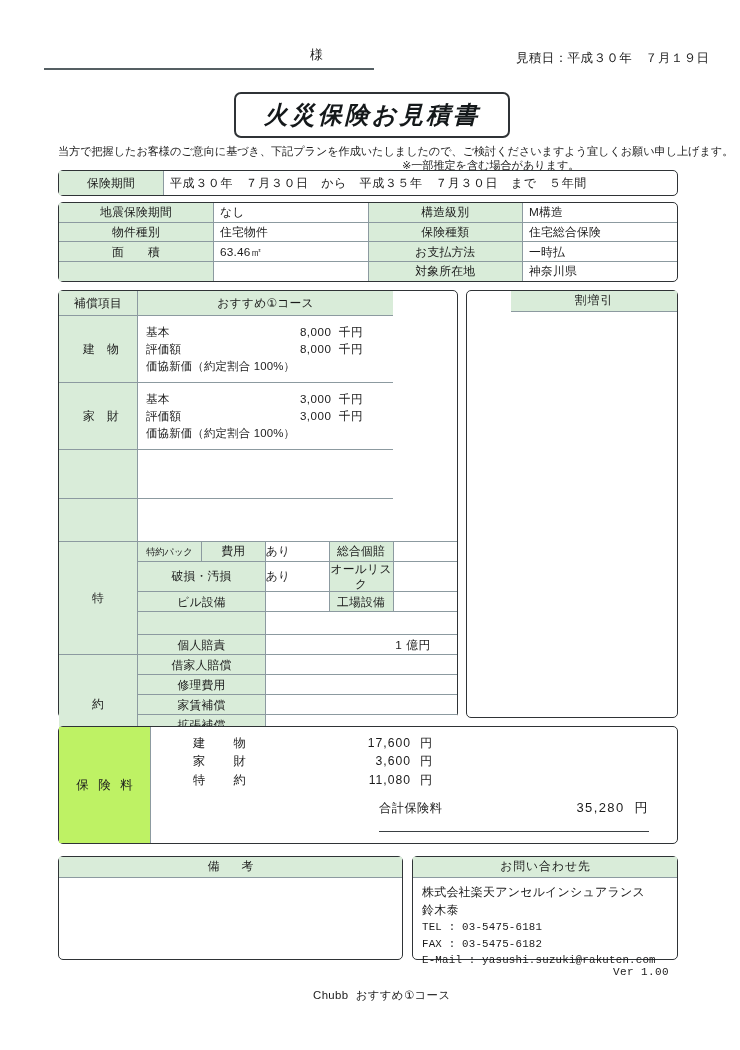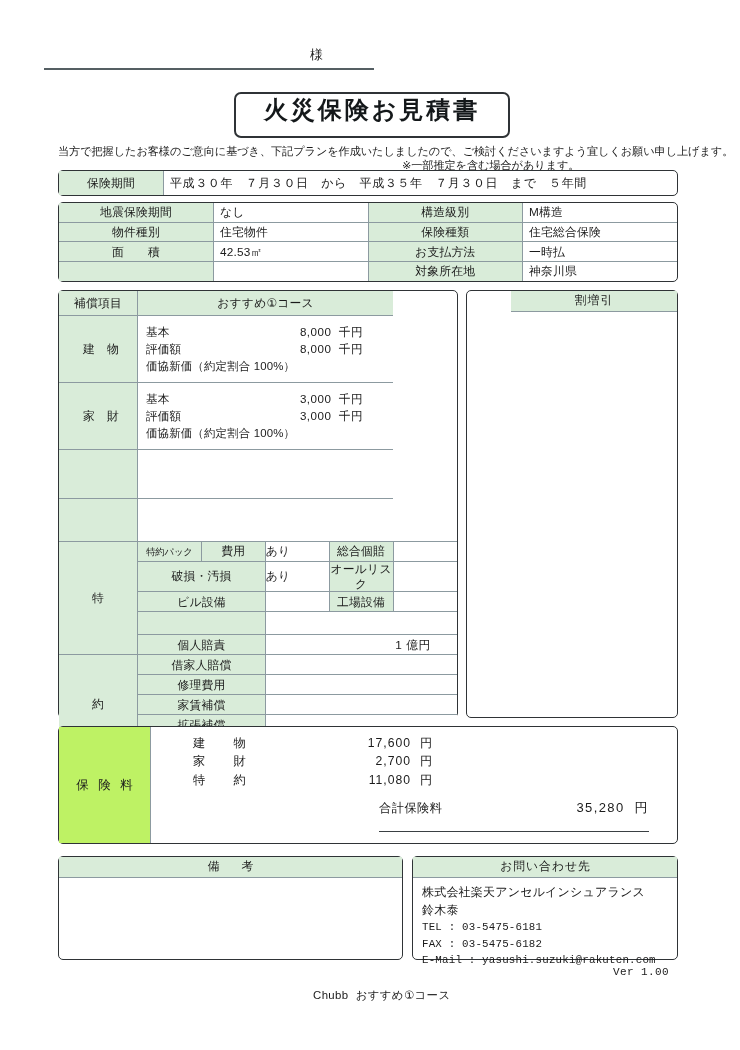--- a/index.html
+++ b/index.html
@@ -57,21 +57,23 @@
   }
 
   .title-box {
     position: absolute;
     left: 234px; top: 92px;
     width: 272px;
     height: 42px;
     border: 2px solid #2f3336;
     border-radius: 7px;
     display: flex;
+    align-items: center;
     justify-content: center;
+    font-style: italic;
   }
   .title-box span {
     font-size: 24px;
     letter-spacing: 3px;
     font-weight: 600;
     color: #14181a;
   }
 
   .lead1 {
     position: absolute;
@@ -299,20 +301,21 @@
 <body>
 
 <div class="page">
 
   <div class="cust-row">
     <span></span>
     <div class="cust-line"></div>
   </div>
   <div class="cust-sama">様</div>
 
+  <div class="quote-date"><span>見積日：</span><span>平成３０年　７月１９日</span></div>
 
   <div class="title-box">
     <span>火災保険お見積書</span>
   </div>
 
   <div class="lead1">当方で把握したお客様のご意向に基づき、下記プランを作成いたしましたので、ご検討くださいますよう宜しくお願い申し上げます。</div>
   <div class="lead2">※一部推定を含む場合があります。</div>
 
   <div class="box" id="period-box">
     <table class="grid">
@@ -335,21 +338,21 @@
         <td>M構造</td>
       </tr>
       <tr>
         <td class="lbl" style="width:92px">物件種別</td>
         <td style="width:128px">住宅物件</td>
         <td class="lbl" style="width:92px">保険種類</td>
         <td>住宅総合保険</td>
       </tr>
       <tr>
         <td class="lbl">面　　積</td>
-        <td>42.53㎡</td>
+        <td>63.46㎡</td>
         <td class="lbl">お支払方法</td>
         <td>一時払</td>
       </tr>
       <tr>
         <td class="lbl"></td>
         <td></td>
         <td class="lbl">対象所在地</td>
         <td>神奈川県</td>
       </tr>
     </tbody>
@@ -465,21 +468,21 @@
   <div class="box" id="premium-box">
     <div class="pl">保 険 料</div>
     <div class="pr">
       <div class="prem-line">
         <span class="nm">建　物</span>
         <span class="amt">17,600</span>
         <span class="yen">円</span>
       </div>
       <div class="prem-line">
         <span class="nm">家　財</span>
-        <span class="amt">2,700</span>
+        <span class="amt">3,600</span>
         <span class="yen">円</span>
       </div>
       <div class="prem-line">
         <span class="nm">特　約</span>
         <span class="amt">11,080</span>
         <span class="yen">円</span>
       </div>
     </div>
     <div class="total-row">
       <span class="tl">合計保険料</span>

